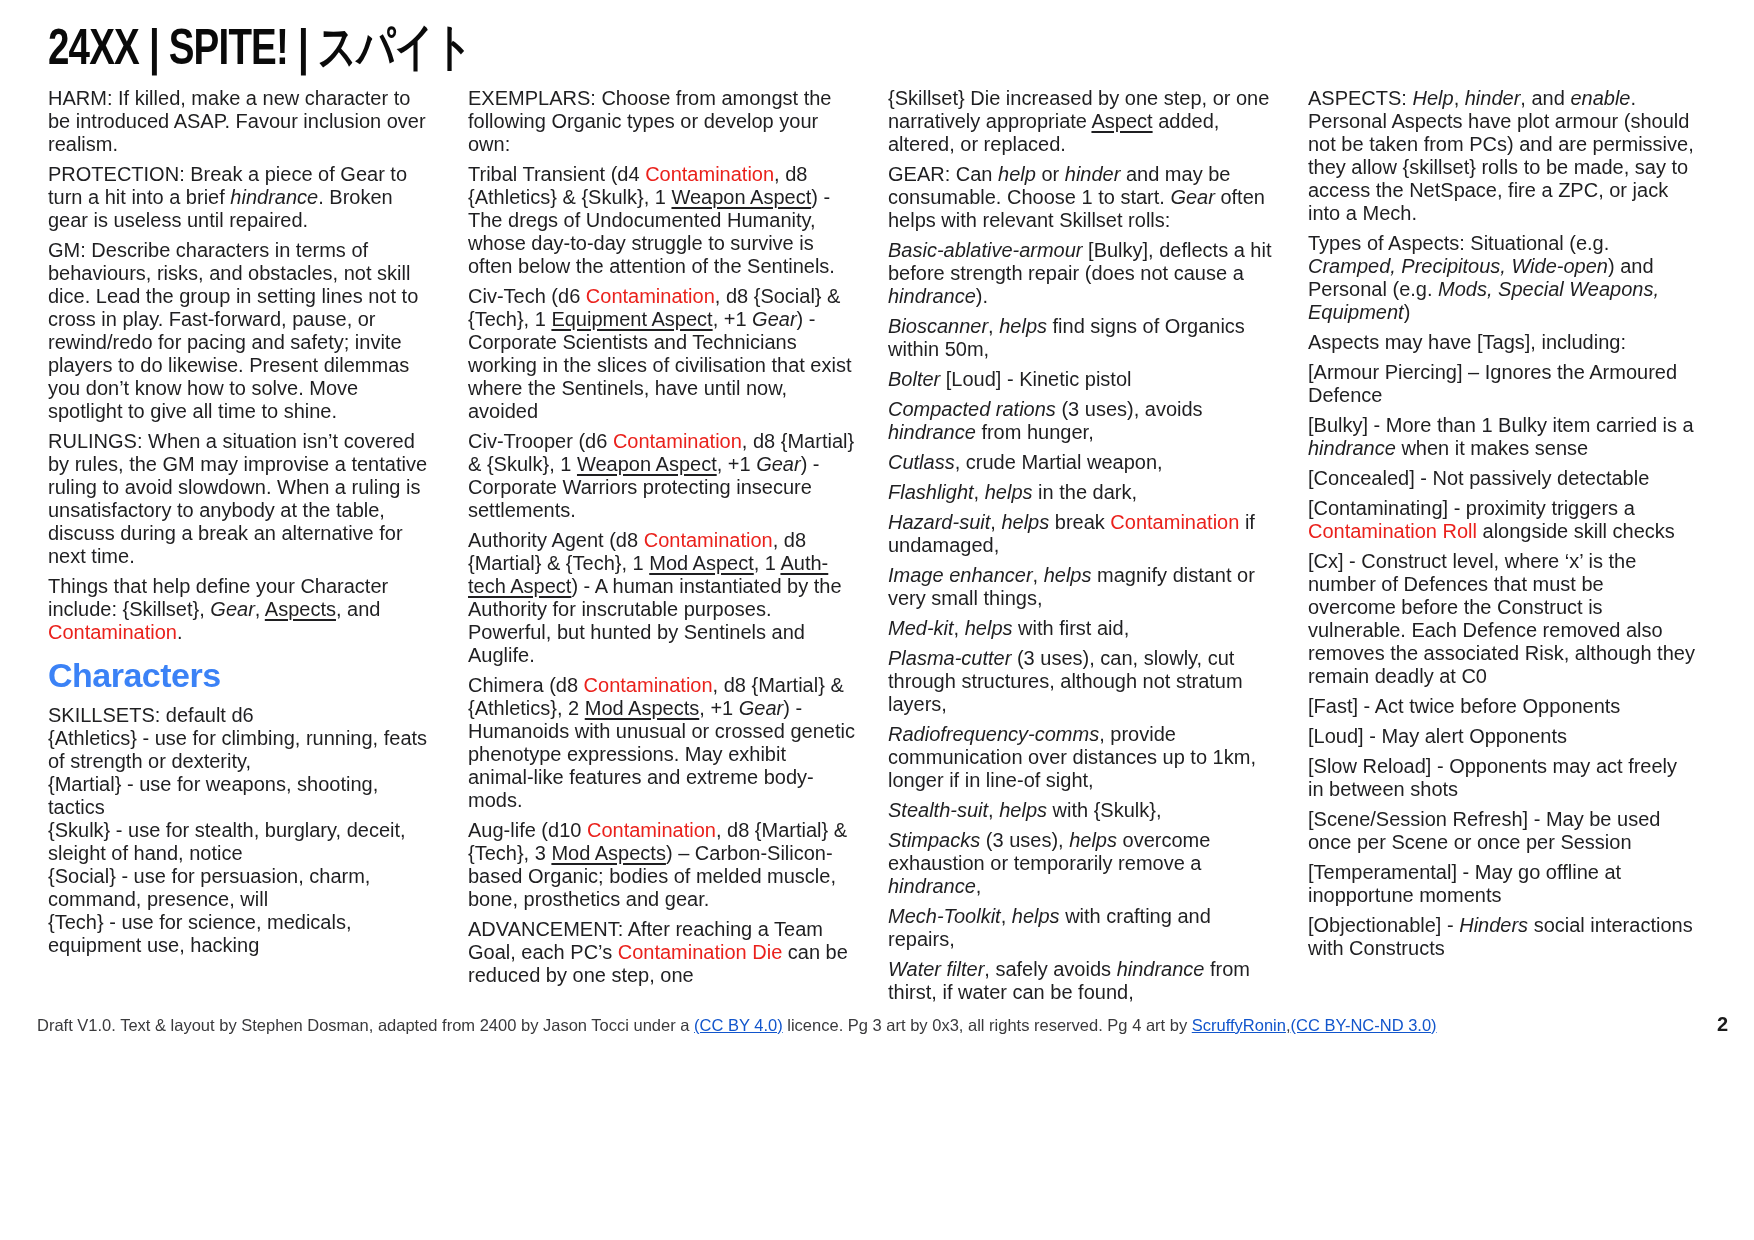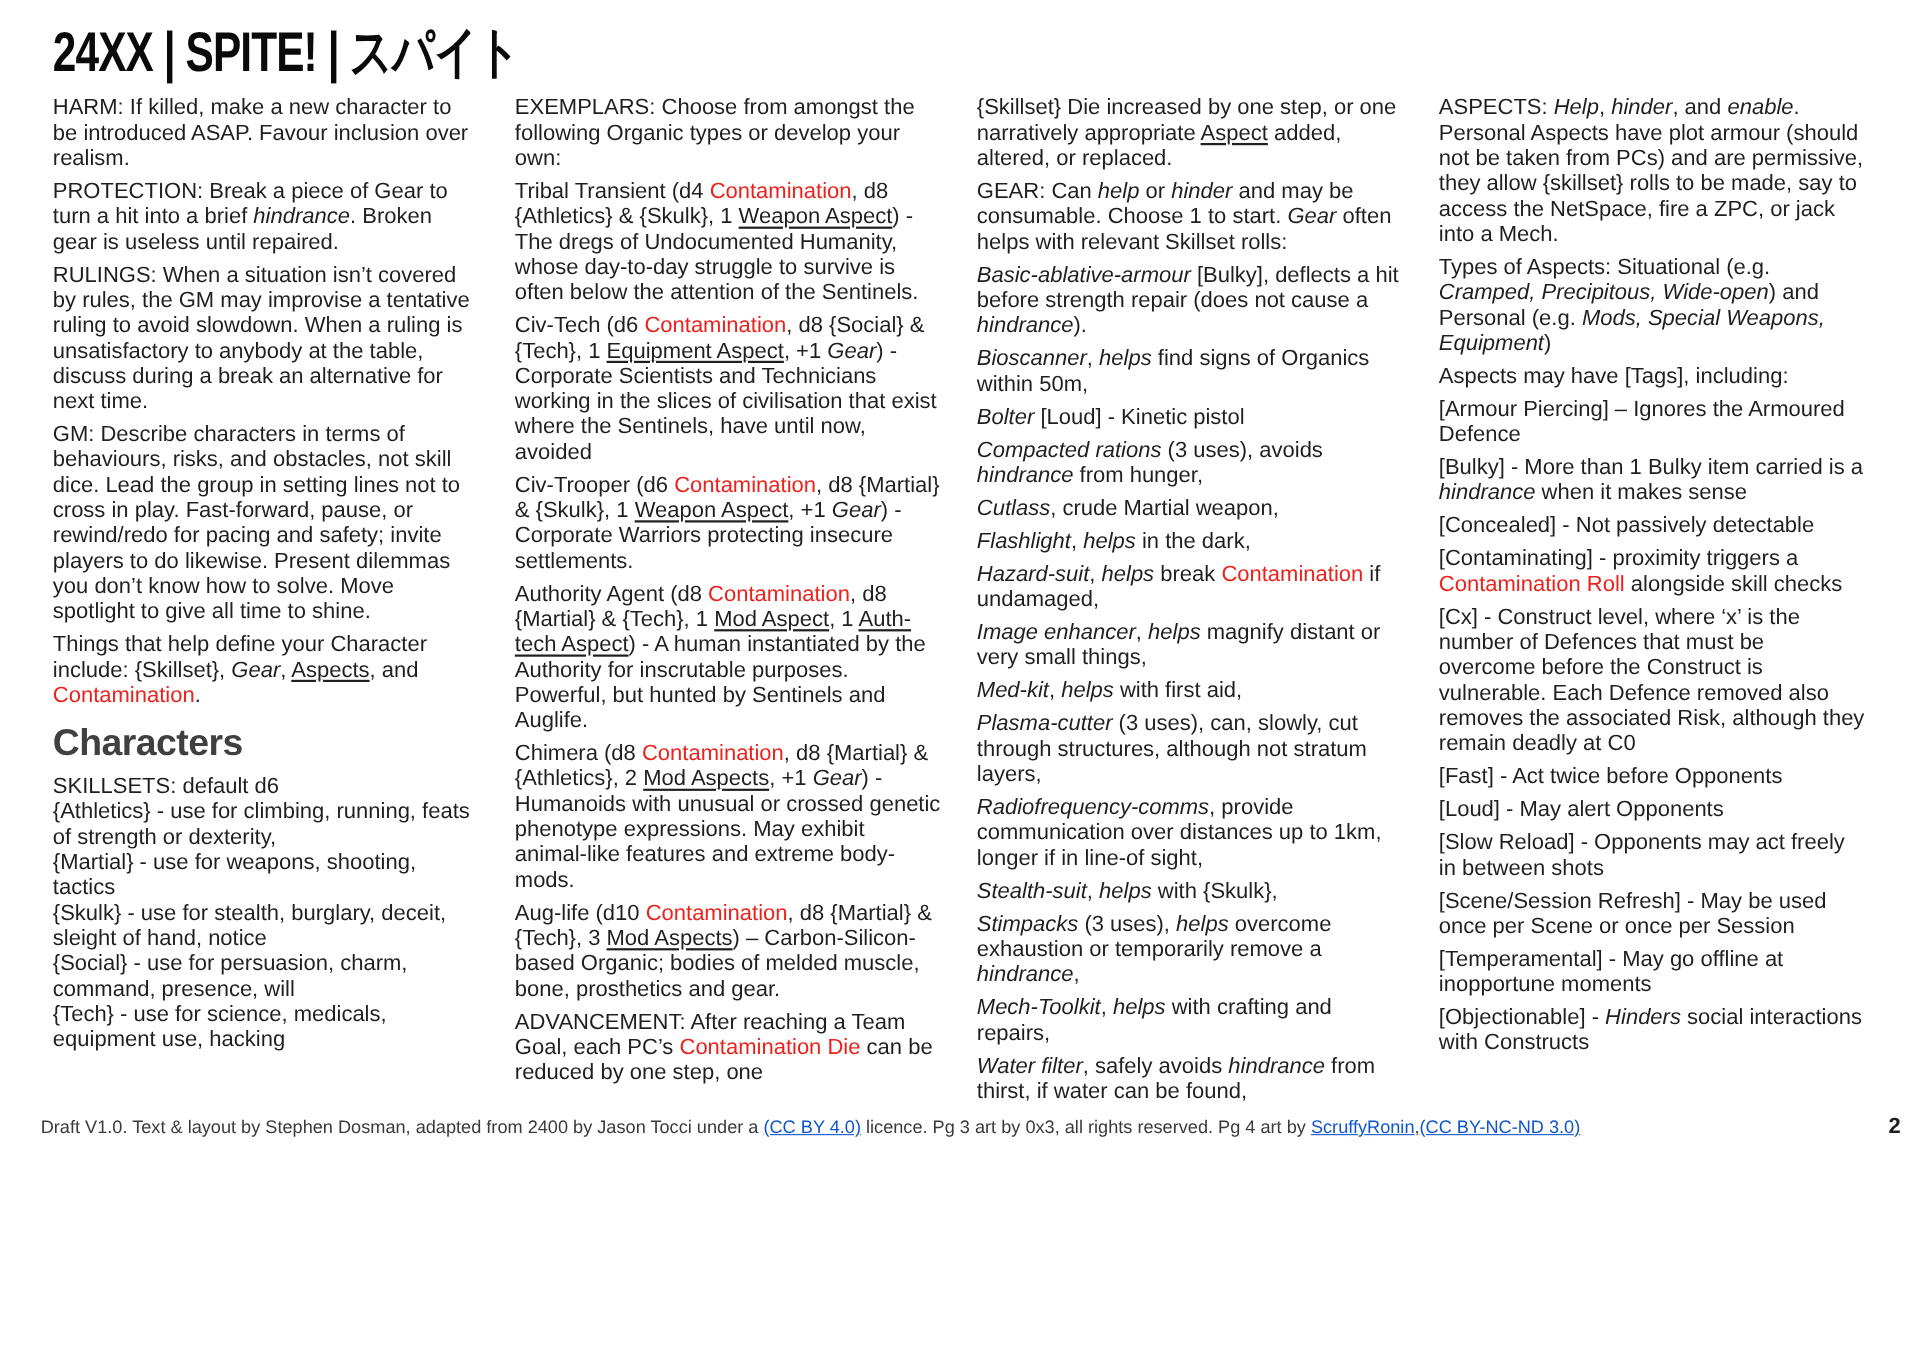--- a/index.html
+++ b/index.html
@@ -33,21 +33,21 @@
     padding: 16px 58px 0 48px;
   }
   .col { font-size: 20px; line-height: 23px; }
   .blk { margin-top: 7px; }
   .blk:first-child, .blk.tight { margin-top: 0; }
   .blk.h2 {
     font-size: 34px;
     font-weight: 800;
     line-height: 1.25;
     margin-top: 10px;
-    color: #404040;
+    color: #3b82f6;
     letter-spacing: -0.5px;
   }
   .b { font-weight: 400; }
   .i { font-style: italic; }
   .u { text-decoration: underline; text-underline-offset: 3px; }
   .r { color: #ea211c; margin-top: 20px; }
   .l { color: #1155cc; text-decoration: underline; }
   .footer {
     position: absolute;
     left: 37px;
@@ -70,22 +70,22 @@
 </head>
 <body>
 
 <div class="page">
   <h1 class="title">24XX | SPITE! | スパイト</h1>
 
   <div class="columns">
     <div class="col">
         <div class="blk p"><span class="b">HARM</span><span>: If killed, make a new character to be introduced ASAP. Favour inclusion over realism.</span></div>
         <div class="blk p"><span class="b">PROTECTION</span><span>: Break a piece of Gear to turn a hit into a brief </span><span class="i">hindrance</span><span>. Broken gear is useless until repaired.</span></div>
+        <div class="blk p"><span class="b">GM</span><span>: Describe characters in terms of behaviours, risks, and obstacles, not skill dice. Lead the group in setting lines not to cross in play. Fast-forward, pause, or rewind/redo for pacing and safety; invite players to do likewise. Present dilemmas you don’t know how to solve. Move spotlight to give all time to shine.</span></div>
         <div class="blk p"><span class="b">RULINGS</span><span>: When a situation isn’t covered by rules, the GM may improvise a tentative ruling to avoid slowdown. When a ruling is unsatisfactory to anybody at the table, discuss during a break an alternative for next time.</span></div>
-        <div class="blk p"><span class="b">GM</span><span>: Describe characters in terms of behaviours, risks, and obstacles, not skill dice. Lead the group in setting lines not to cross in play. Fast-forward, pause, or rewind/redo for pacing and safety; invite players to do likewise. Present dilemmas you don’t know how to solve. Move spotlight to give all time to shine.</span></div>
         <div class="blk p"><span>Things that help define your Character include: {Skillset}, </span><span class="b i">Gear</span><span>, </span><span class="u">Aspects</span><span>, and </span><span class="r">Contamination</span><span>.</span></div>
         <div class="blk h2"><span>Characters</span></div>
         <div class="blk p"><span class="b">SKILLSETS:</span><span> default d6</span></div>
         <div class="blk tight"><span>{Athletics} - use for climbing, running, feats of strength or dexterity,</span></div>
         <div class="blk tight"><span>{Martial} - use for weapons, shooting, tactics</span></div>
         <div class="blk tight"><span>{Skulk} - use for stealth, burglary, deceit, sleight of hand, notice</span></div>
         <div class="blk tight"><span>{Social} - use for persuasion, charm, command, presence, will</span></div>
         <div class="blk tight"><span>{Tech} - use for science, medicals, equipment use, hacking</span></div>
       </div>
     <div class="col">

